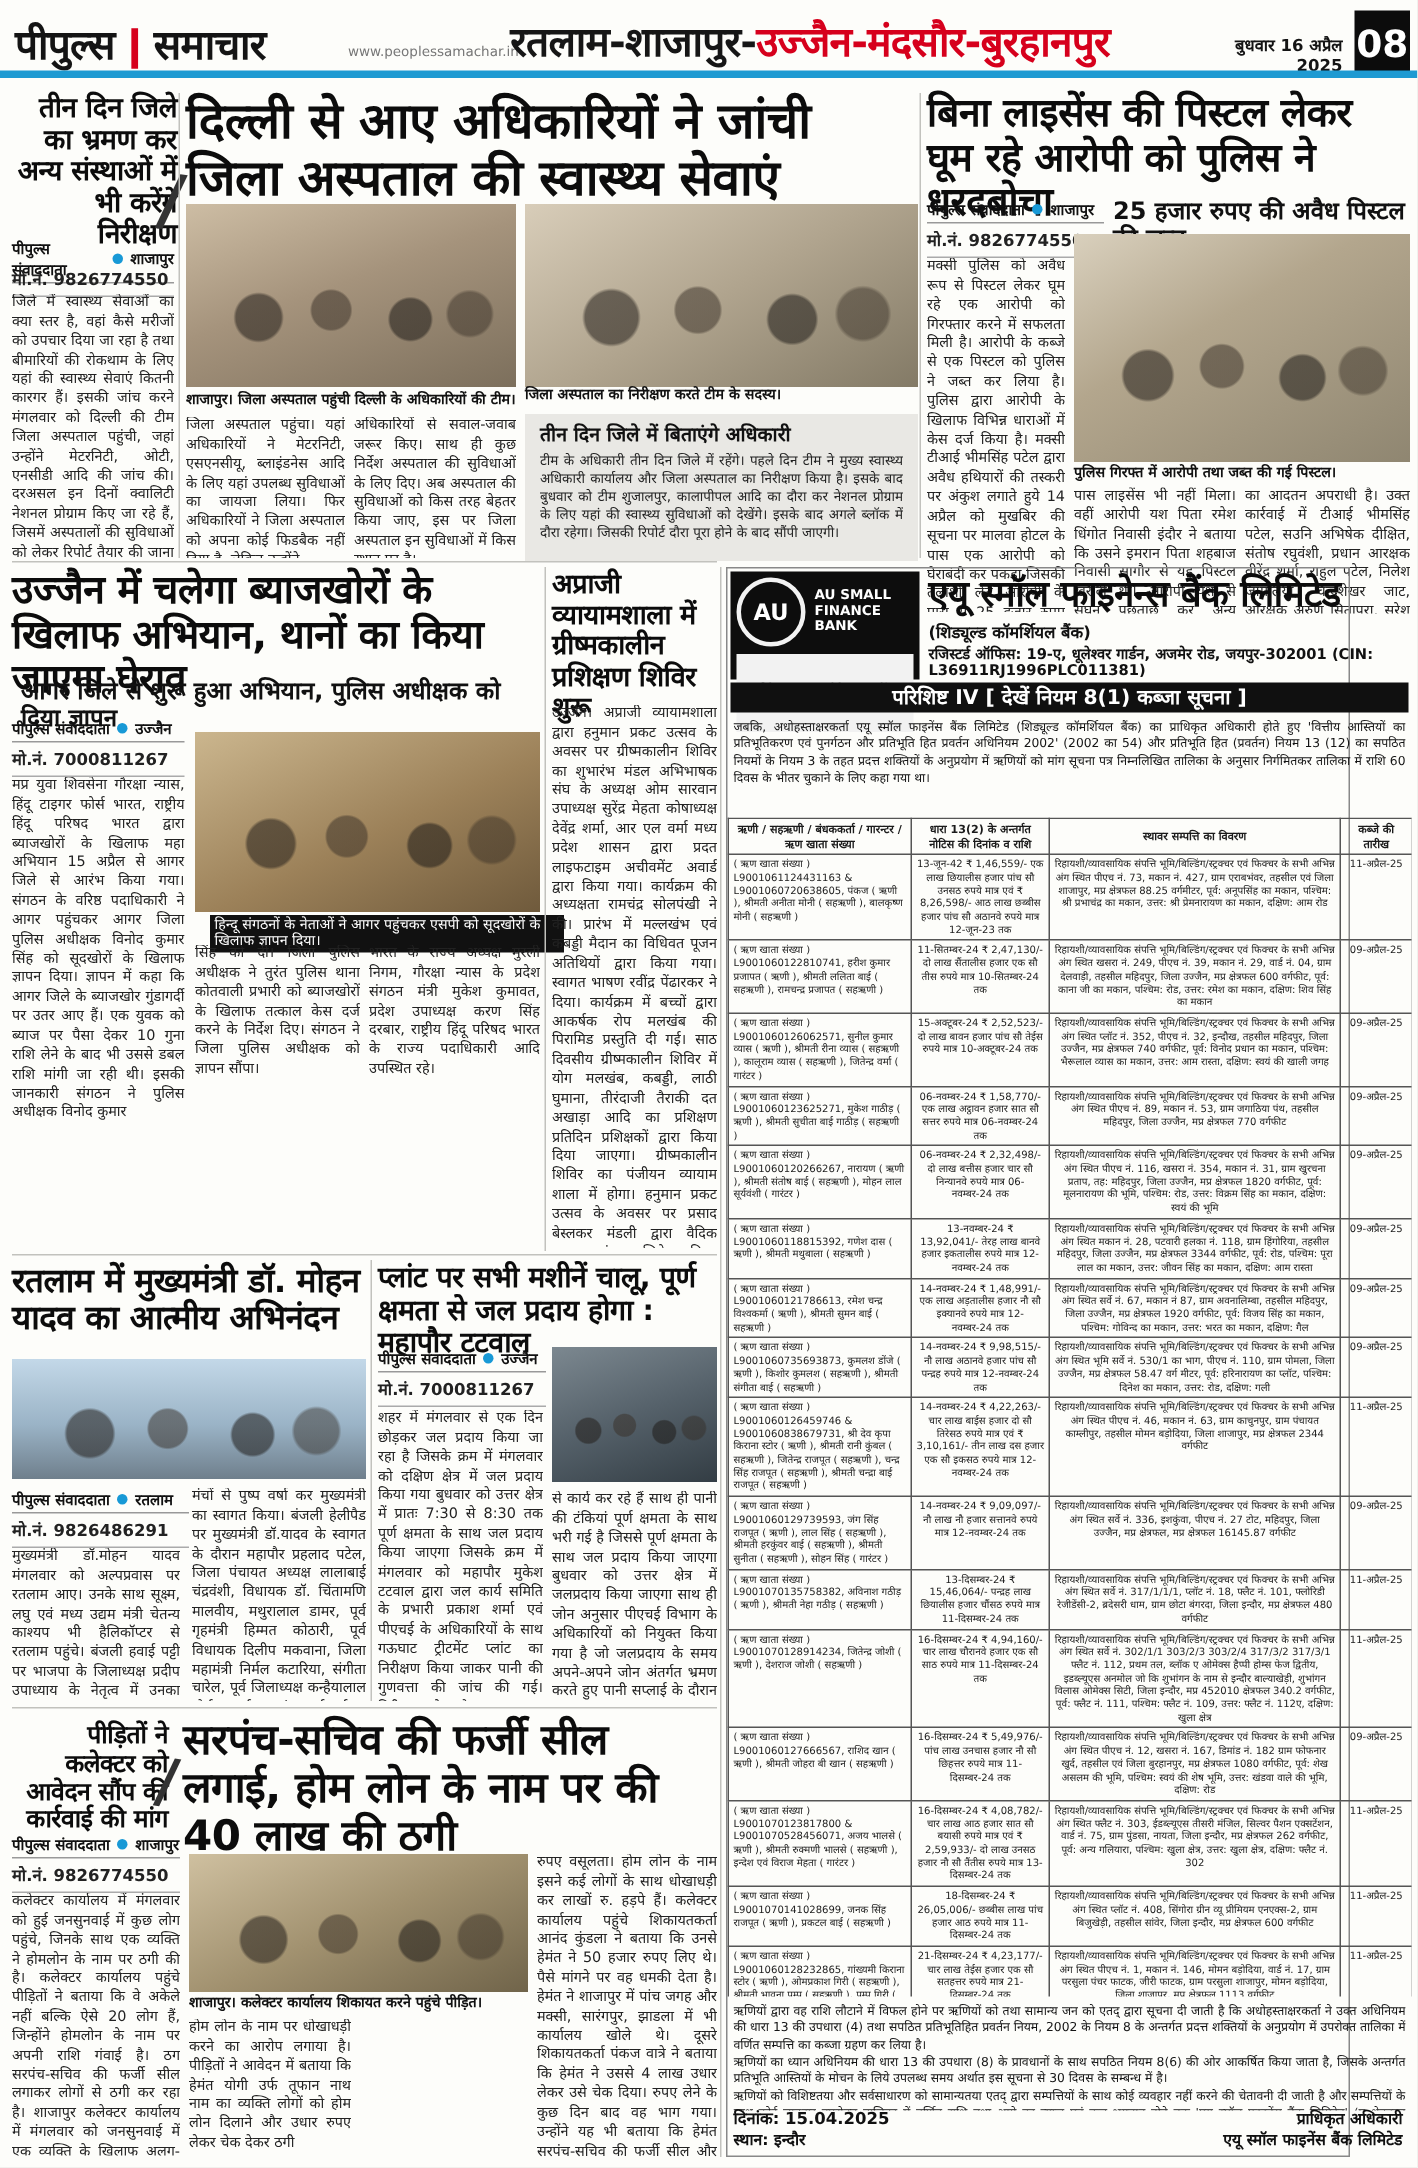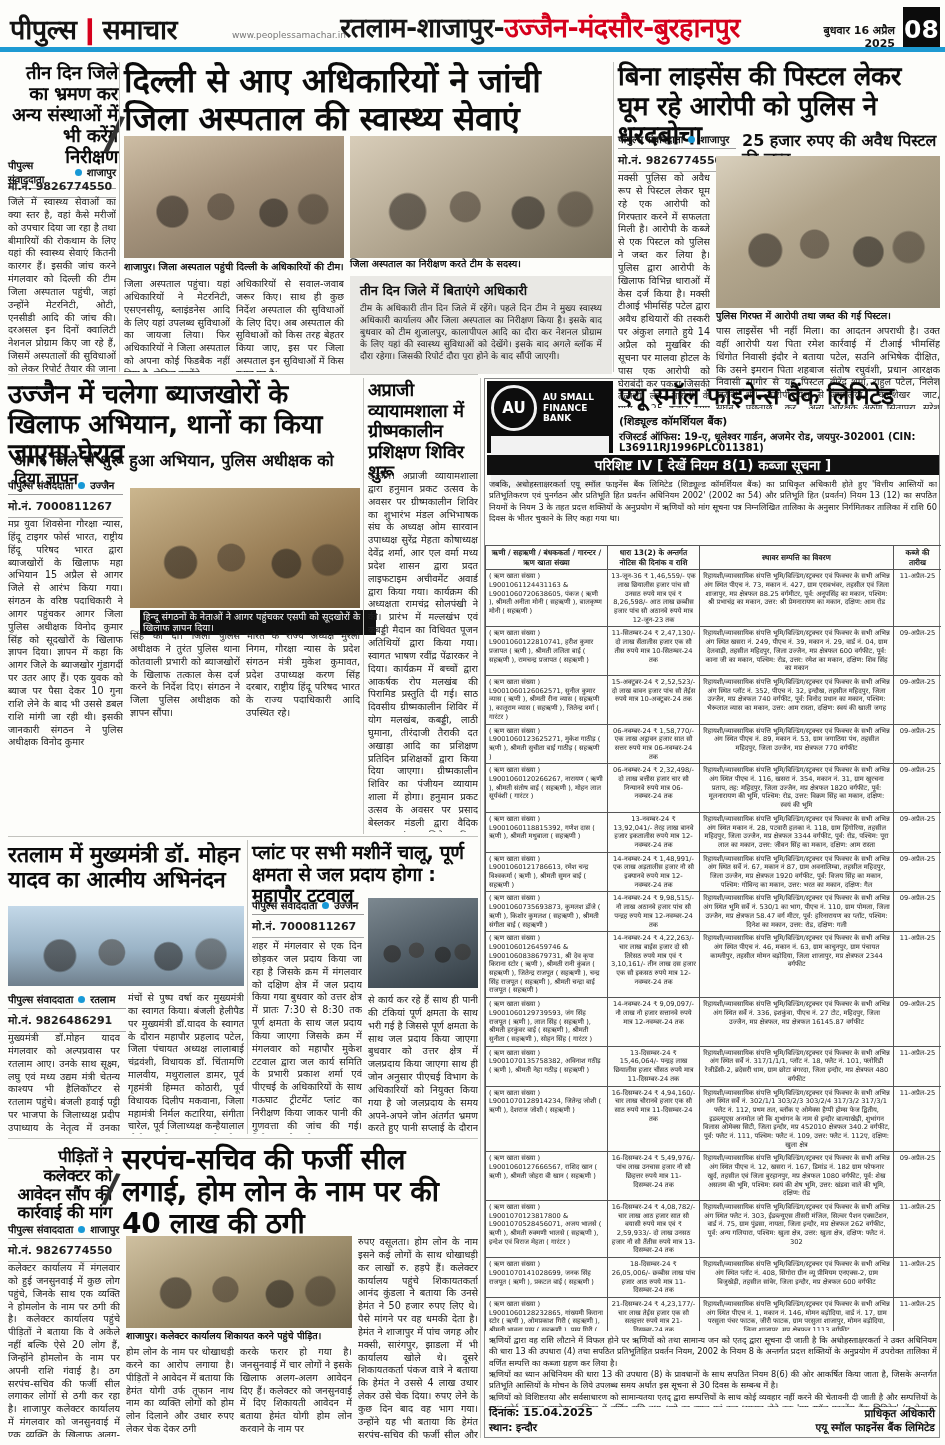--- a/index.html
+++ b/index.html
@@ -168,25 +168,24 @@
   <div class="abs byline-row" style="left:8px;top:1222px;width:112px;">
     <span>पीपुल्स संवाददाता</span>
       <span class="dot"></span>
       <span>शाजापुर</span>
   </div>
   <div class="abs phone" style="left:8px;top:1239px;width:112px;">मो.नं. 9826774550</div>
   <div class="abs bodytxt" style="left:8px;top:1262px;width:112px;height:175px;">कलेक्टर कार्यालय में मंगलवार को हुई जनसुनवाई में कुछ लोग पहुंचे, जिनके साथ एक व्यक्ति ने होमलोन के नाम पर ठगी की है। कलेक्टर कार्यालय पहुंचे पीड़ितों ने बताया कि वे अकेले नहीं बल्कि ऐसे 20 लोग हैं, जिन्होंने होमलोन के नाम पर अपनी राशि गंवाई है। ठग सरपंच-सचिव की फर्जी सील लगाकर लोगों से ठगी कर रहा है। शाजापुर कलेक्टर कार्यालय में मंगलवार को जनसुनवाई में एक व्यक्ति के खिलाफ अलग-अलग आवेदन देकर रुपए उधार लेने और</div>
   <div class="ph ph-crowd" style="left:126px;top:1236px;width:226px;height:92px;"></div>
   <div class="abs caption" style="left:126px;top:1330px;width:226px;">शाजापुर। कलेक्टर कार्यालय शिकायत करने पहुंचे पीड़ित।</div>
   <div class="abs bodytxt" style="left:126px;top:1346px;width:108px;height:92px;">होम लोन के नाम पर धोखाधड़ी करने का आरोप लगाया है। पीड़ितों ने आवेदन में बताया कि हेमंत योगी उर्फ तूफान नाथ नाम का व्यक्ति लोगों को होम लोन दिलाने और उधार रुपए लेकर चेक देकर ठगी</div>
-  <div class="abs bodytxt" style="left:240px;top:1346px;width:112px;height:92px;">करके फरार हो गया है। जनसुनवाई में चार लोगों ने इसके खिलाफ अलग-अलग आवेदन दिए हैं। कलेक्टर को जनसुनवाई में दिए शिकायती आवेदन में बताया हेमंत योगी होम लोन करवाने के नाम पर</div>
   <div class="abs bodytxt" style="left:358px;top:1236px;width:120px;height:202px;">रुपए वसूलता। होम लोन के नाम इसने कई लोगों के साथ धोखाधड़ी कर लाखों रु. हड़पे हैं। कलेक्टर कार्यालय पहुंचे शिकायतकर्ता आनंद कुंडला ने बताया कि उनसे हेमंत ने 50 हजार रुपए लिए थे। पैसे मांगने पर वह धमकी देता है। हेमंत ने शाजापुर में पांच जगह और मक्सी, सारंगपुर, झाडला में भी कार्यालय खोले थे। दूसरे शिकायतकर्ता पंकज वात्रे ने बताया कि हेमंत ने उससे 4 लाख उधार लेकर उसे चेक दिया। रुपए लेने के कुछ दिन बाद वह भाग गया। उन्होंने यह भी बताया कि हेमंत सरपंच-सचिव की फर्जी सील और हस्ताक्षर का इस्तेमाल करता था।</div>
 
   <div class="abs vline" style="left:480px;top:378px;height:1060px;"></div>
-  <div class="abs" style="left:484px;top:378px;width:456px;height:1060px;border:1px solid #888;box-sizing:border-box;">
+  <div class="abs" style="left:484px;top:378px;width:416px;height:1060px;border:1px solid #888;box-sizing:border-box;">
 
     <div class="abs" id="au-box" style="left:2px;top:2px;width:126px;height:72px;padding:4px;box-sizing:border-box;">
       <div style="display:flex;gap:6px;align-items:center;">
         <div id="au-circle">AU</div>
         <div style="font-size:9px;font-weight:bold;line-height:1.2;width:58px;">AU SMALL FINANCE BANK</div>
       </div>
       <div id="au-strip" style="margin-top:5px;">A SCHEDULED COMMERCIAL BANK</div>
     </div>
 
     <div class="abs" style="left:134px;top:4px;width:318px;">
@@ -212,21 +211,21 @@
             <th>ऋणी / सहऋणी / बंधककर्ता / गारन्टर / ऋण खाता संख्या</th>
             <th>धारा 13(2) के अन्तर्गत नोटिस की दिनांक व राशि</th>
             <th>स्थावर सम्पत्ति का विवरण</th>
             <th>कब्जे की तारीख</th>
           </tr>
         </thead>
         <tbody>
 
             <tr>
               <td class="c1">( ऋण खाता संख्या ) L9001061124431163 &amp; L9001060720638605, पंकज ( ऋणी ), श्रीमती अनीता मोनी ( सहऋणी ), बालकृष्ण मोनी ( सहऋणी )</td>
-              <td class="c2">13-जून-36  ₹ 1,46,559/- एक लाख छियालीस हजार पांच सौ उनसठ रुपये मात्र एवं ₹ 8,26,598/- आठ लाख छब्बीस हजार पांच सौ अठानवे रुपये मात्र 12-जून-23 तक</td>
+              <td class="c2">13-जून-42  ₹ 1,46,559/- एक लाख छियालीस हजार पांच सौ उनसठ रुपये मात्र एवं ₹ 8,26,598/- आठ लाख छब्बीस हजार पांच सौ अठानवे रुपये मात्र 12-जून-23 तक</td>
               <td class="c3">रिहायशी/व्यावसायिक संपत्ति भूमि/बिल्डिंग/स्ट्रक्चर एवं फिक्चर के सभी अभिन्न अंग स्थित पीएच नं. 73, मकान नं. 427, ग्राम एराबभंवर, तहसील एवं जिला शाजापुर, मप्र क्षेत्रफल 88.25 वर्गमीटर, पूर्व: अनूपसिंह का मकान, पश्चिम: श्री प्रभाचंद्र का मकान, उत्तर: श्री प्रेमनारायण का मकान, दक्षिण: आम रोड</td>
               <td class="c4">11-अप्रैल-25</td>
             </tr>
 
             <tr>
               <td class="c1">( ऋण खाता संख्या ) L9001060122810741, हरीश कुमार प्रजापत ( ऋणी ), श्रीमती ललिता बाई ( सहऋणी ), रामचन्द्र प्रजापत ( सहऋणी )</td>
               <td class="c2">11-सितम्बर-24  ₹ 2,47,130/- दो लाख सैंतालीस हजार एक सौ तीस रुपये मात्र 10-सितम्बर-24 तक</td>
               <td class="c3">रिहायशी/व्यावसायिक संपत्ति भूमि/बिल्डिंग/स्ट्रक्चर एवं फिक्चर के सभी अभिन्न अंग स्थित खसरा नं. 249, पीएच नं. 39, मकान नं. 29, वार्ड नं. 04, ग्राम देलवाड़ी, तहसील महिदपुर, जिला उज्जैन, मप्र क्षेत्रफल 600 वर्गफीट, पूर्व: काना जी का मकान, पश्चिम: रोड, उत्तर: रमेश का मकान, दक्षिण: शिव सिंह का मकान</td>
               <td class="c4">09-अप्रैल-25</td>
             </tr>

